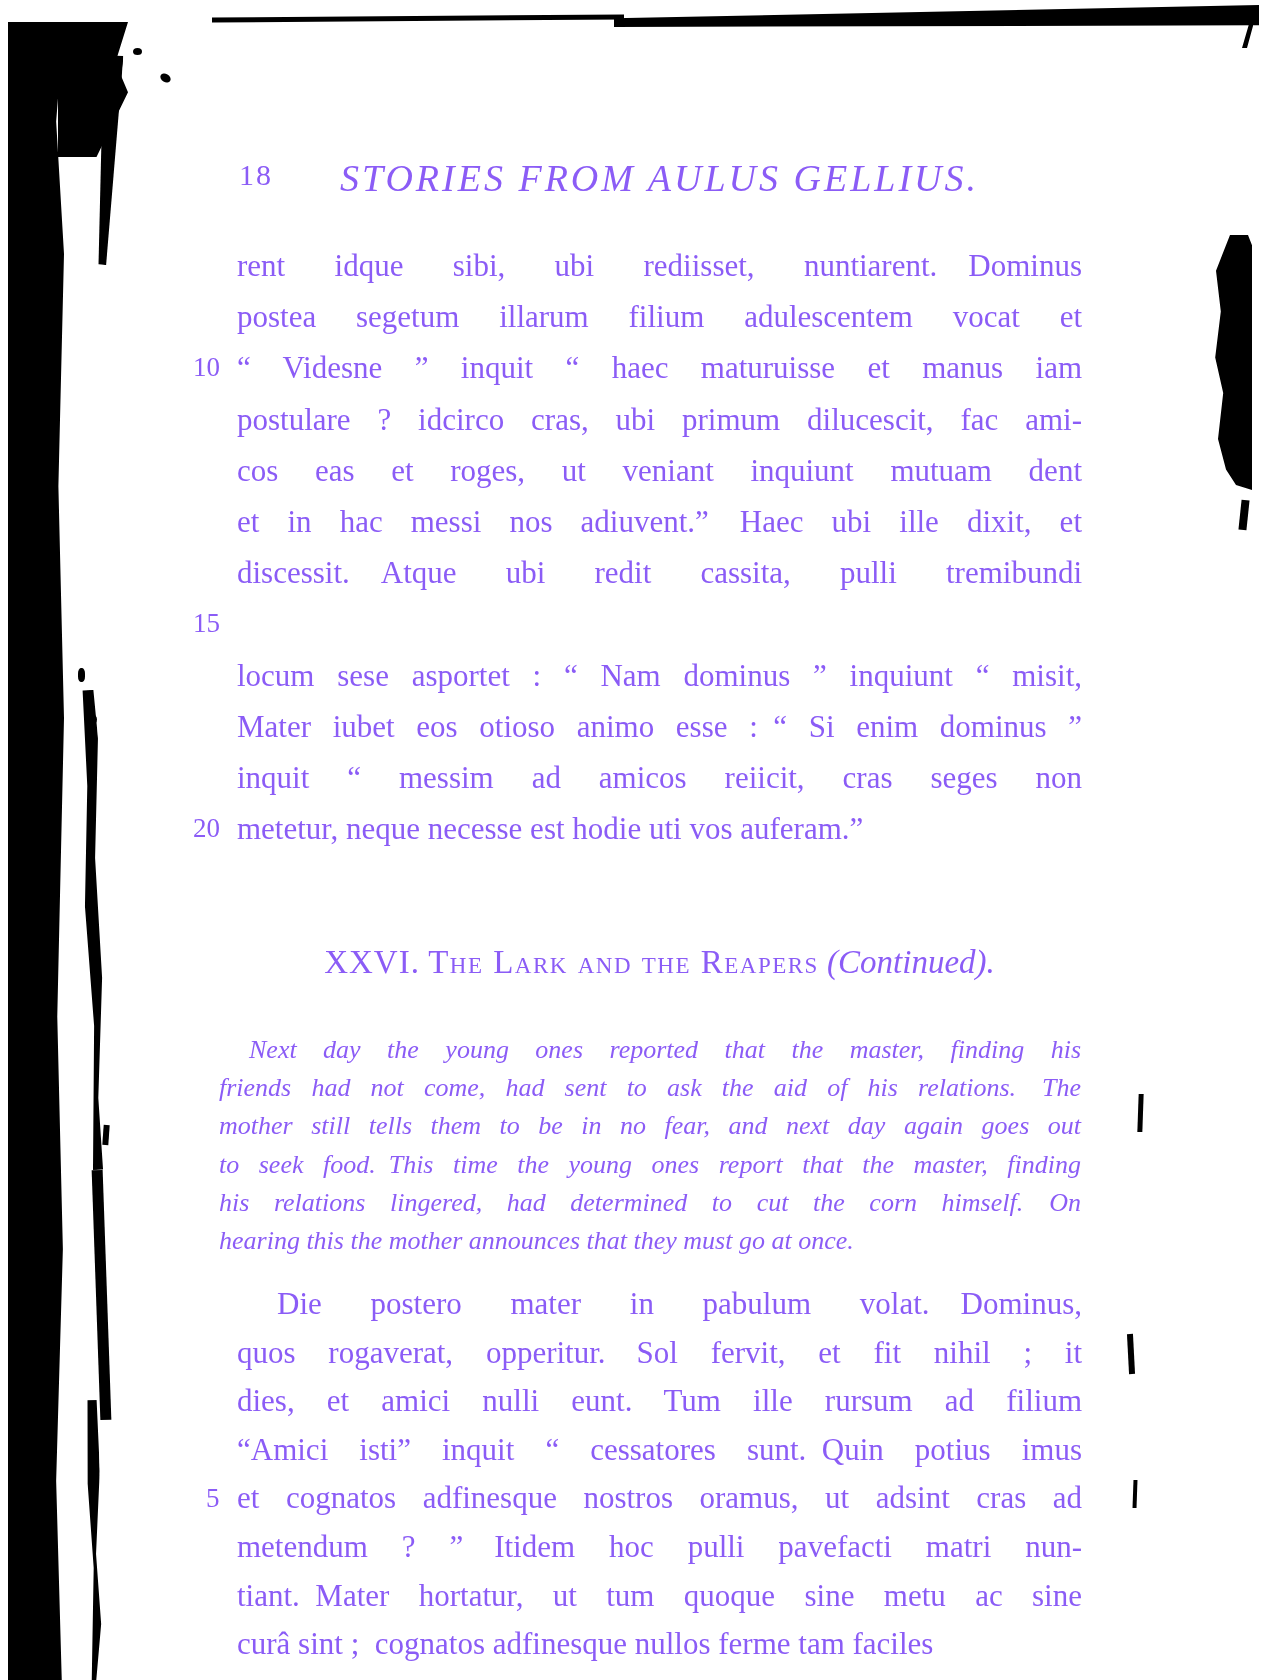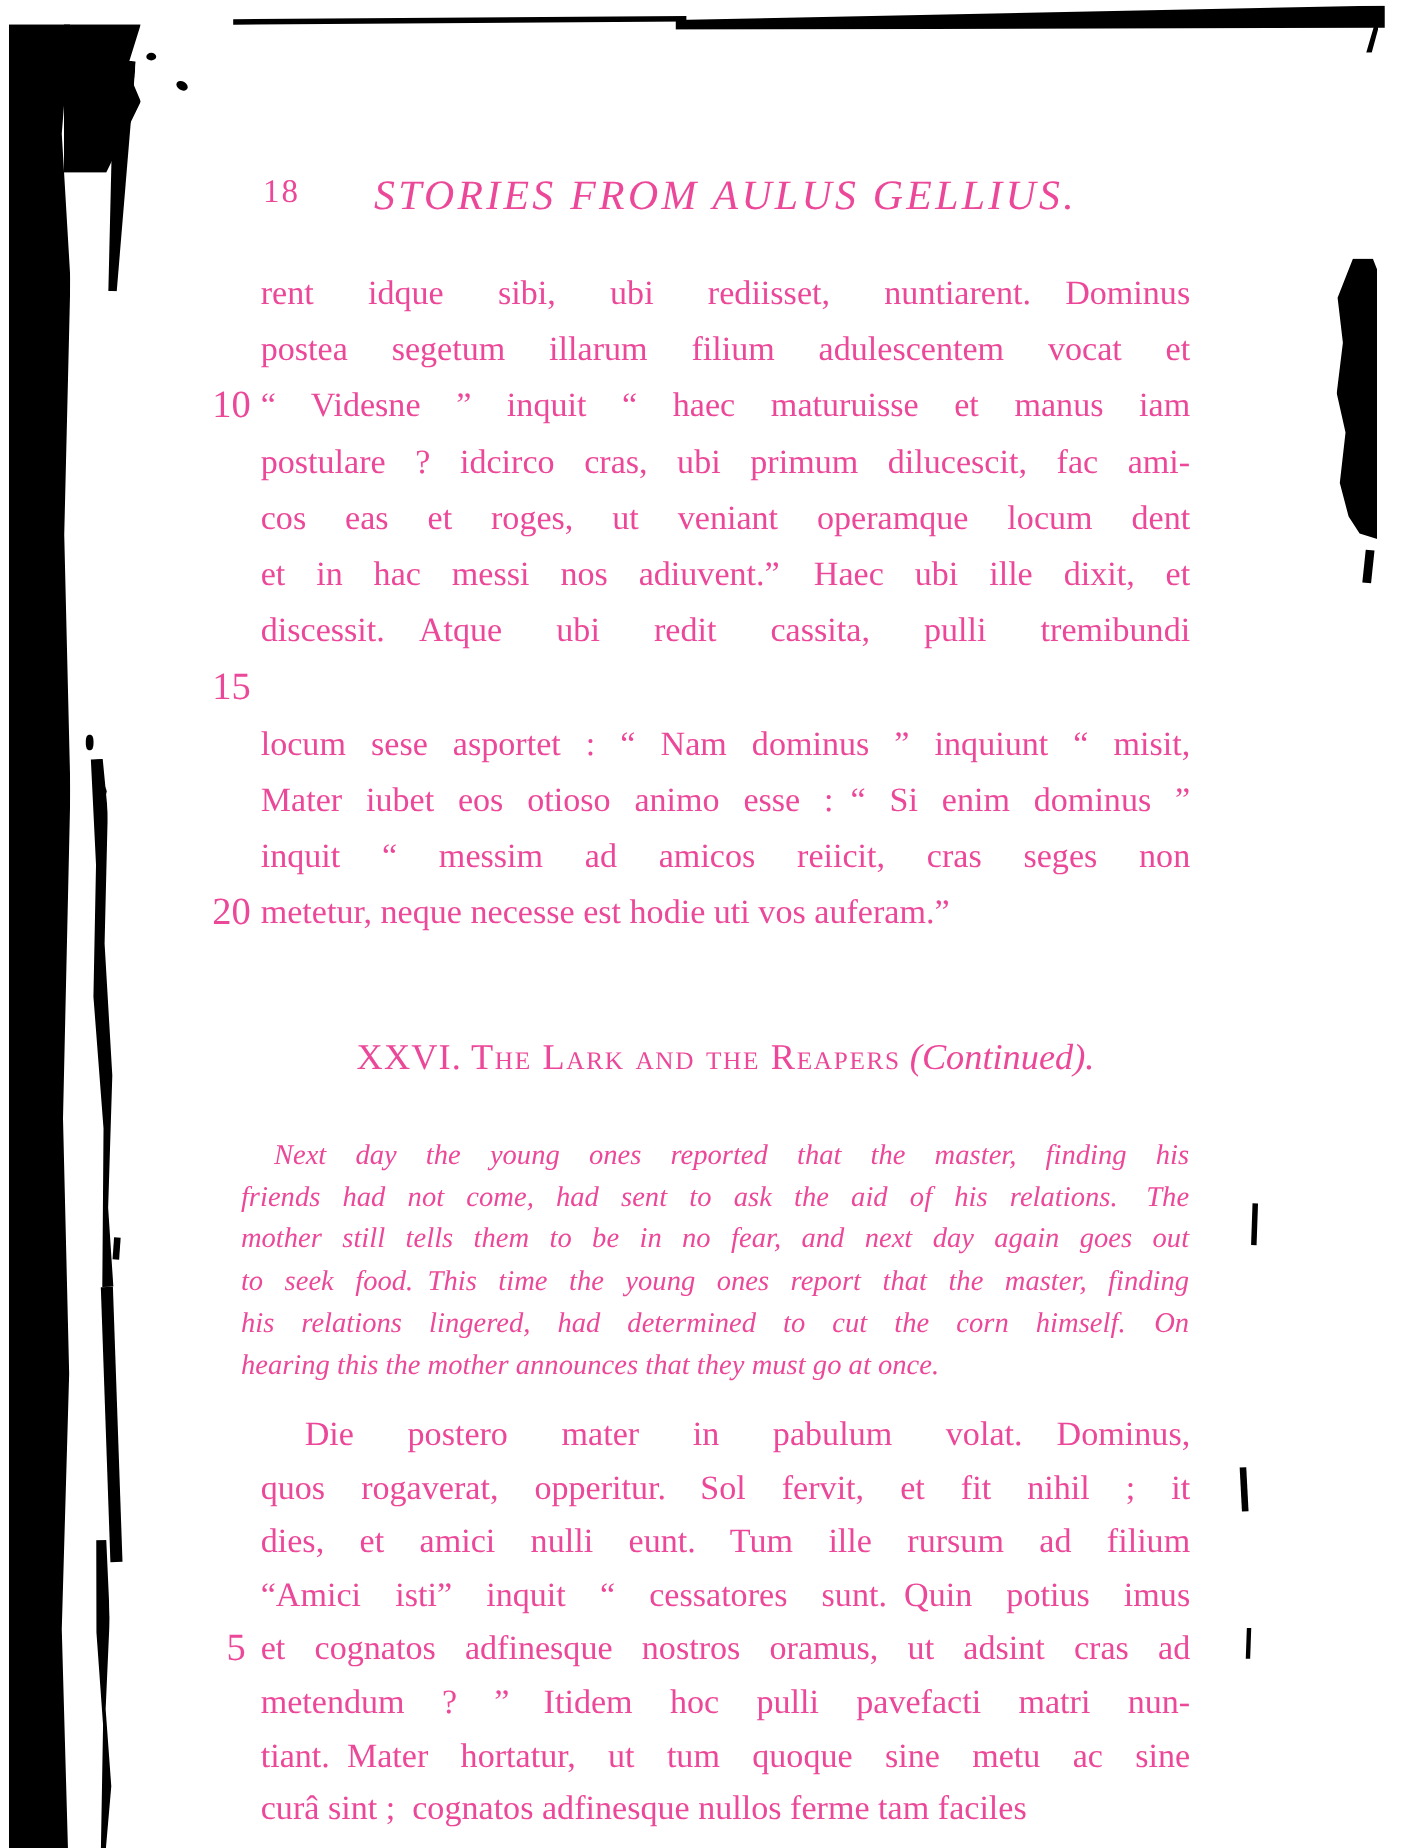--- a/index.html
+++ b/index.html
@@ -4,21 +4,21 @@
 <style>
   * { margin: 0; padding: 0; box-sizing: border-box; }
   html, body { background: #ffffff; }
   .page {
     position: relative;
     width: 1284px;
     height: 1680px;
     background: #ffffff;
     overflow: hidden;
     font-family: "Liberation Serif", "DejaVu Serif", serif;
-    color: #ec4899;
+    color: #8b5cf6;
   }
 
   
   .art { position: absolute; background: #000; }
   .gutter-main {
     left: 8px; top: 22px; width: 56px; height: 1658px;
     clip-path: polygon(0 0, 100% 0, 86% 6%, 100% 14%, 90% 28%, 100% 42%, 88% 60%, 98% 74%, 86% 88%, 96% 100%, 0 100%);
   }
   .gutter-top-mass {
     left: 58px; top: 22px; width: 70px; height: 135px;
@@ -55,21 +55,21 @@
 
   
   .passage { position: absolute; }
   .p1 { top: 240px; left: 237px; width: 845px; }
   .p2 { top: 1252px; left: 237px; width: 845px; }
   .bline { position: relative; text-align: justify; text-align-last: justify; }
   .p1 .bline { font-size: 31px; line-height: 51.2px; height: 51.2px; }
   .p2 .bline { font-size: 31px; line-height: 48.6px; height: 48.6px; }
   .bline.last { text-align-last: left; }
   .bline.indent { text-indent: 40px; margin-top: 28px; }
-  .lineno { position: absolute; top: 0; font-size: 35px; }
+  .lineno { position: absolute; top: 0; font-size: 27px; }
   .p1 .lineno { left: -44px; }
   .p2 .lineno { left: -31px; }
 
   
   .heading { position: absolute; top: 944px; left: 237px; width: 845px; text-align: center;
     font-size: 33px; white-space: nowrap; }
   .heading .num { letter-spacing: 1px; }
   .heading .sc { font-variant: small-caps; letter-spacing: 1.5px; }
   .heading .cont { font-style: italic; text-align: right; }
 
@@ -106,21 +106,21 @@
   <div class="header">
     <span class="pagenum">18</span>
     <span class="runtitle">STORIES FROM AULUS GELLIUS.</span>
   </div>
 
   <div class="passage p1">
     <div class="bline"><span class="btext">rent idque sibi, ubi rediisset, nuntiarent. Dominus</span></div>
     <div class="bline"><span class="btext">postea segetum illarum filium adulescentem vocat et</span></div>
     <div class="bline"><span class="lineno">10</span><span class="btext">“ Videsne ” inquit “ haec maturuisse et manus iam</span></div>
     <div class="bline"><span class="btext">postulare ? idcirco cras, ubi primum dilucescit, fac ami-</span></div>
-    <div class="bline"><span class="btext">cos eas et roges, ut veniant operamque locum dent</span></div>
+    <div class="bline"><span class="btext">cos eas et roges, ut veniant inquiunt mutuam dent</span></div>
     <div class="bline"><span class="btext">et in hac messi nos adiuvent.” Haec ubi ille dixit, et</span></div>
     <div class="bline"><span class="btext">discessit. Atque ubi redit cassita, pulli tremibundi</span></div>
     <div class="bline"><span class="lineno">15</span></div>
     <div class="bline"><span class="btext">locum sese asportet : “ Nam dominus ” inquiunt “ misit,</span></div>
     <div class="bline"><span class="btext">Mater iubet eos otioso animo esse : “ Si enim dominus ”</span></div>
     <div class="bline"><span class="btext">inquit “ messim ad amicos reiicit, cras seges non</span></div>
     <div class="bline last"><span class="lineno">20</span><span class="btext">metetur, neque necesse est hodie uti vos auferam.”</span></div>
   </div>
 
   <div class="heading">

